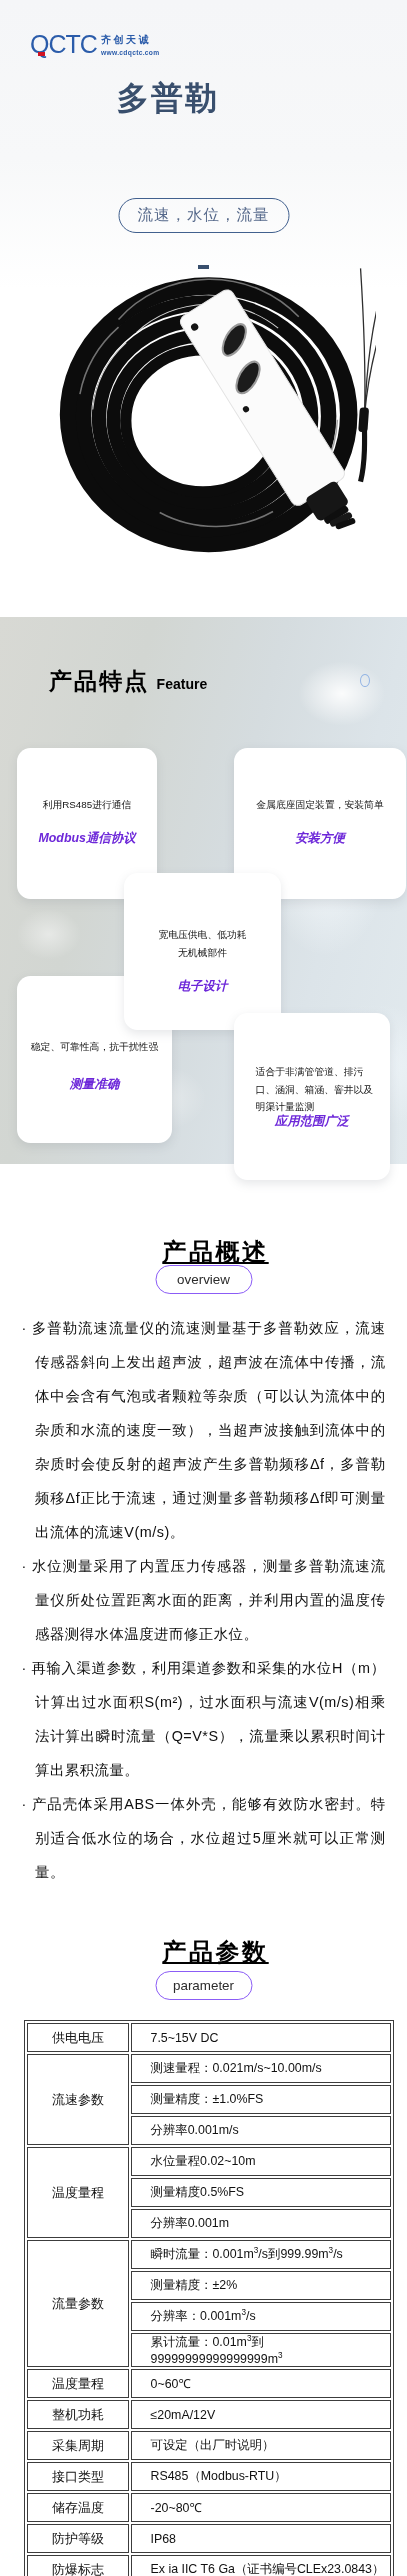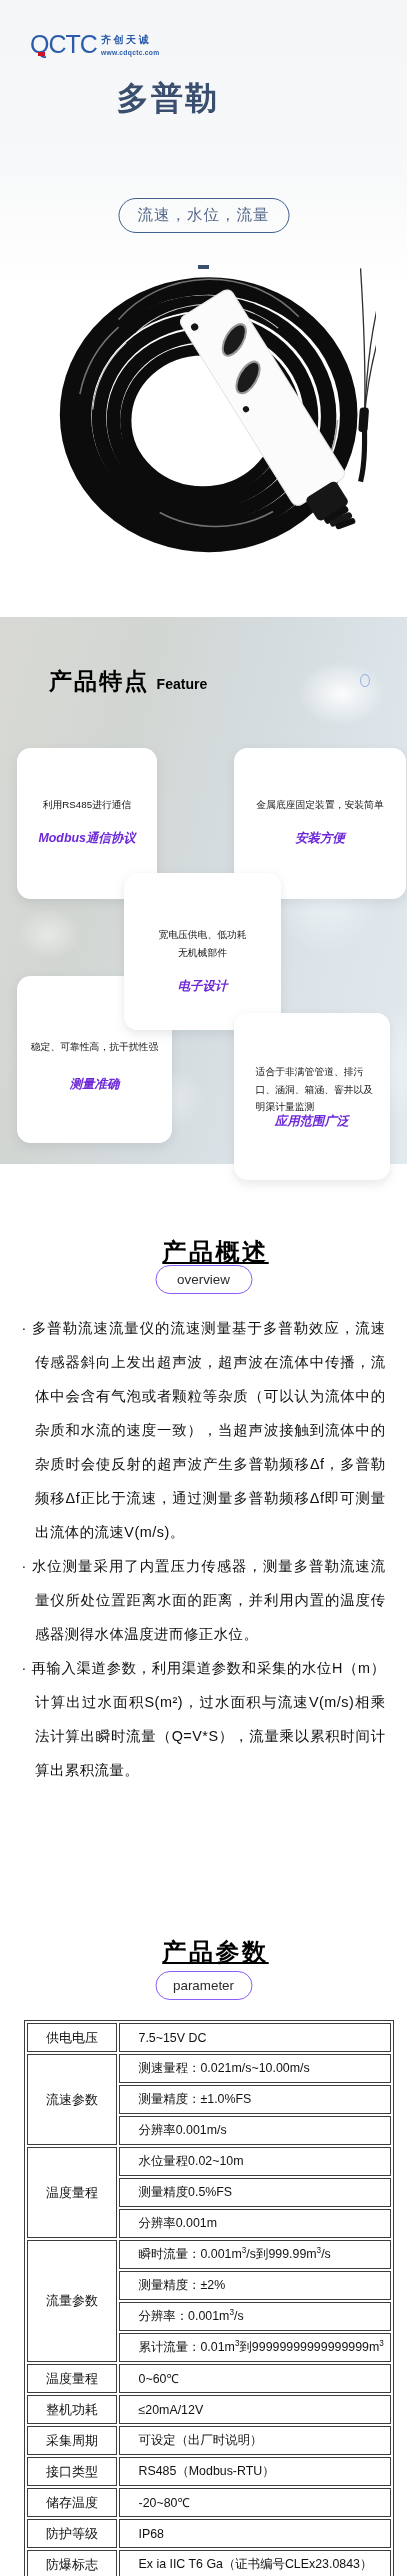--- a/index.html
+++ b/index.html
@@ -71,21 +71,21 @@
 
   
   .ov-text{position:absolute;left:21.6px;top:1311px;width:364px;}
   .ov-text p{margin:0;font-size:14.4px;line-height:34px;color:#0f0f0f;
              letter-spacing:0.5px;text-align:justify;padding-left:13.4px;text-indent:-13.4px;}
 
   
   .p-table{position:absolute;left:24px;top:2020px;width:370px;
            border-collapse:separate;border-spacing:2.6px;background:#fff;border:1px solid #3c3c3c;}
   .p-table td{border:1px solid #3c3c3c;color:#111;vertical-align:middle;}
-  .p-label{width:70px;min-width:70px;text-align:center;font-size:13px;padding:0 9px;}
+  .p-label{width:70px;min-width:70px;text-align:center;font-size:13px;padding:0 15px;}
   .p-value{font-size:12.4px;padding:0 4.1px 0 18.5px;height:27px;}
   .p-value sup{font-size:8.2px;}
 </style>
 </head>
 <body>
 
 <div class="page">
 
   <header class="hero">
     <div class="logo">
@@ -174,20 +174,21 @@
       <div class="card-title">应用范围广泛</div>
     </div>
   </section>
 
   <h2 class="sec-head ov-head">产品概述</h2>
   <div class="sec-badge ov-badge">overview</div>
   <div class="ov-text">
     <p>· 多普勒流速流量仪的流速测量基于多普勒效应，流速传感器斜向上发出超声波，超声波在流体中传播，流体中会含有气泡或者颗粒等杂质（可以认为流体中的杂质和水流的速度一致），当超声波接触到流体中的杂质时会使反射的超声波产生多普勒频移Δf，多普勒频移Δf正比于流速，通过测量多普勒频移Δf即可测量出流体的流速V(m/s)。</p>
     <p>· 水位测量采用了内置压力传感器，测量多普勒流速流量仪所处位置距离水面的距离，并利用内置的温度传感器测得水体温度进而修正水位。</p>
     <p>· 再输入渠道参数，利用渠道参数和采集的水位H（m）计算出过水面积S(m²)，过水面积与流速V(m/s)相乘法计算出瞬时流量（Q=V*S），流量乘以累积时间计算出累积流量。</p>
+    <p>· 产品壳体采用ABS一体外壳，能够有效防水密封。特别适合低水位的场合，水位超过5厘米就可以正常测量。</p>
   </div>
 
   <h2 class="sec-head pa-head">产品参数</h2>
   <div class="sec-badge pa-badge">parameter</div>
   <table class="p-table">
     <tbody>
         <tr>
           <td class="p-label" rowspan="1">供电电压</td>
           <td class="p-value">7.5~15V DC</td>
         </tr>

